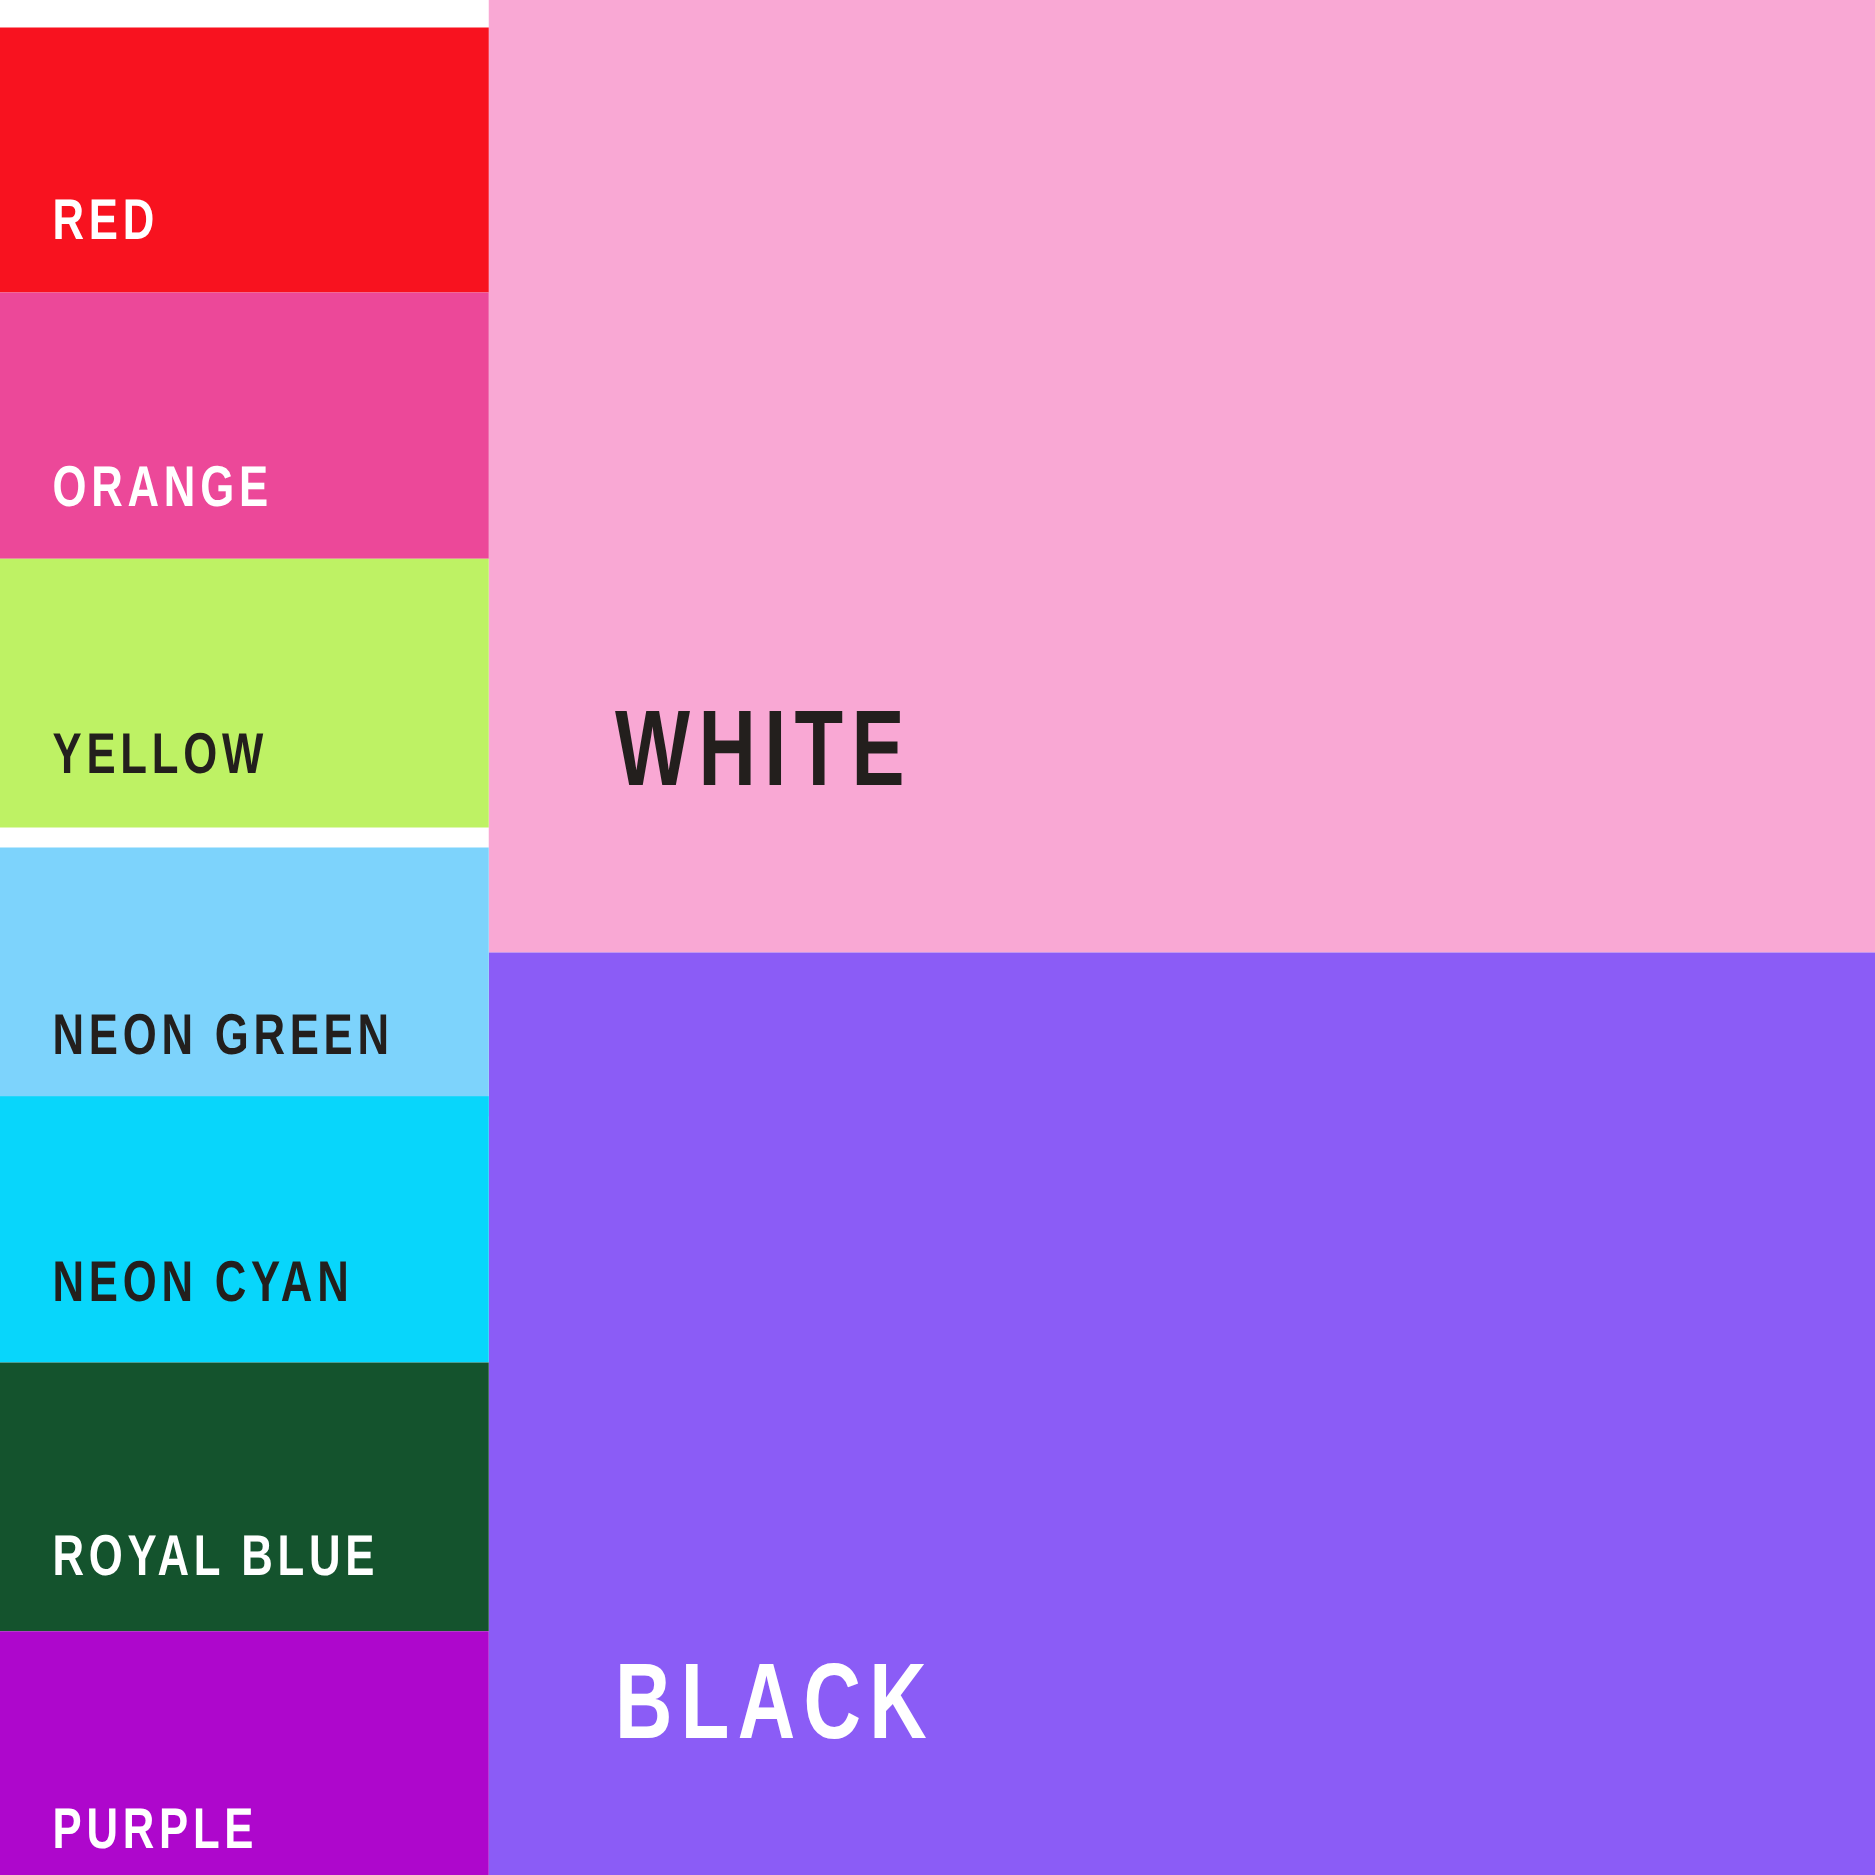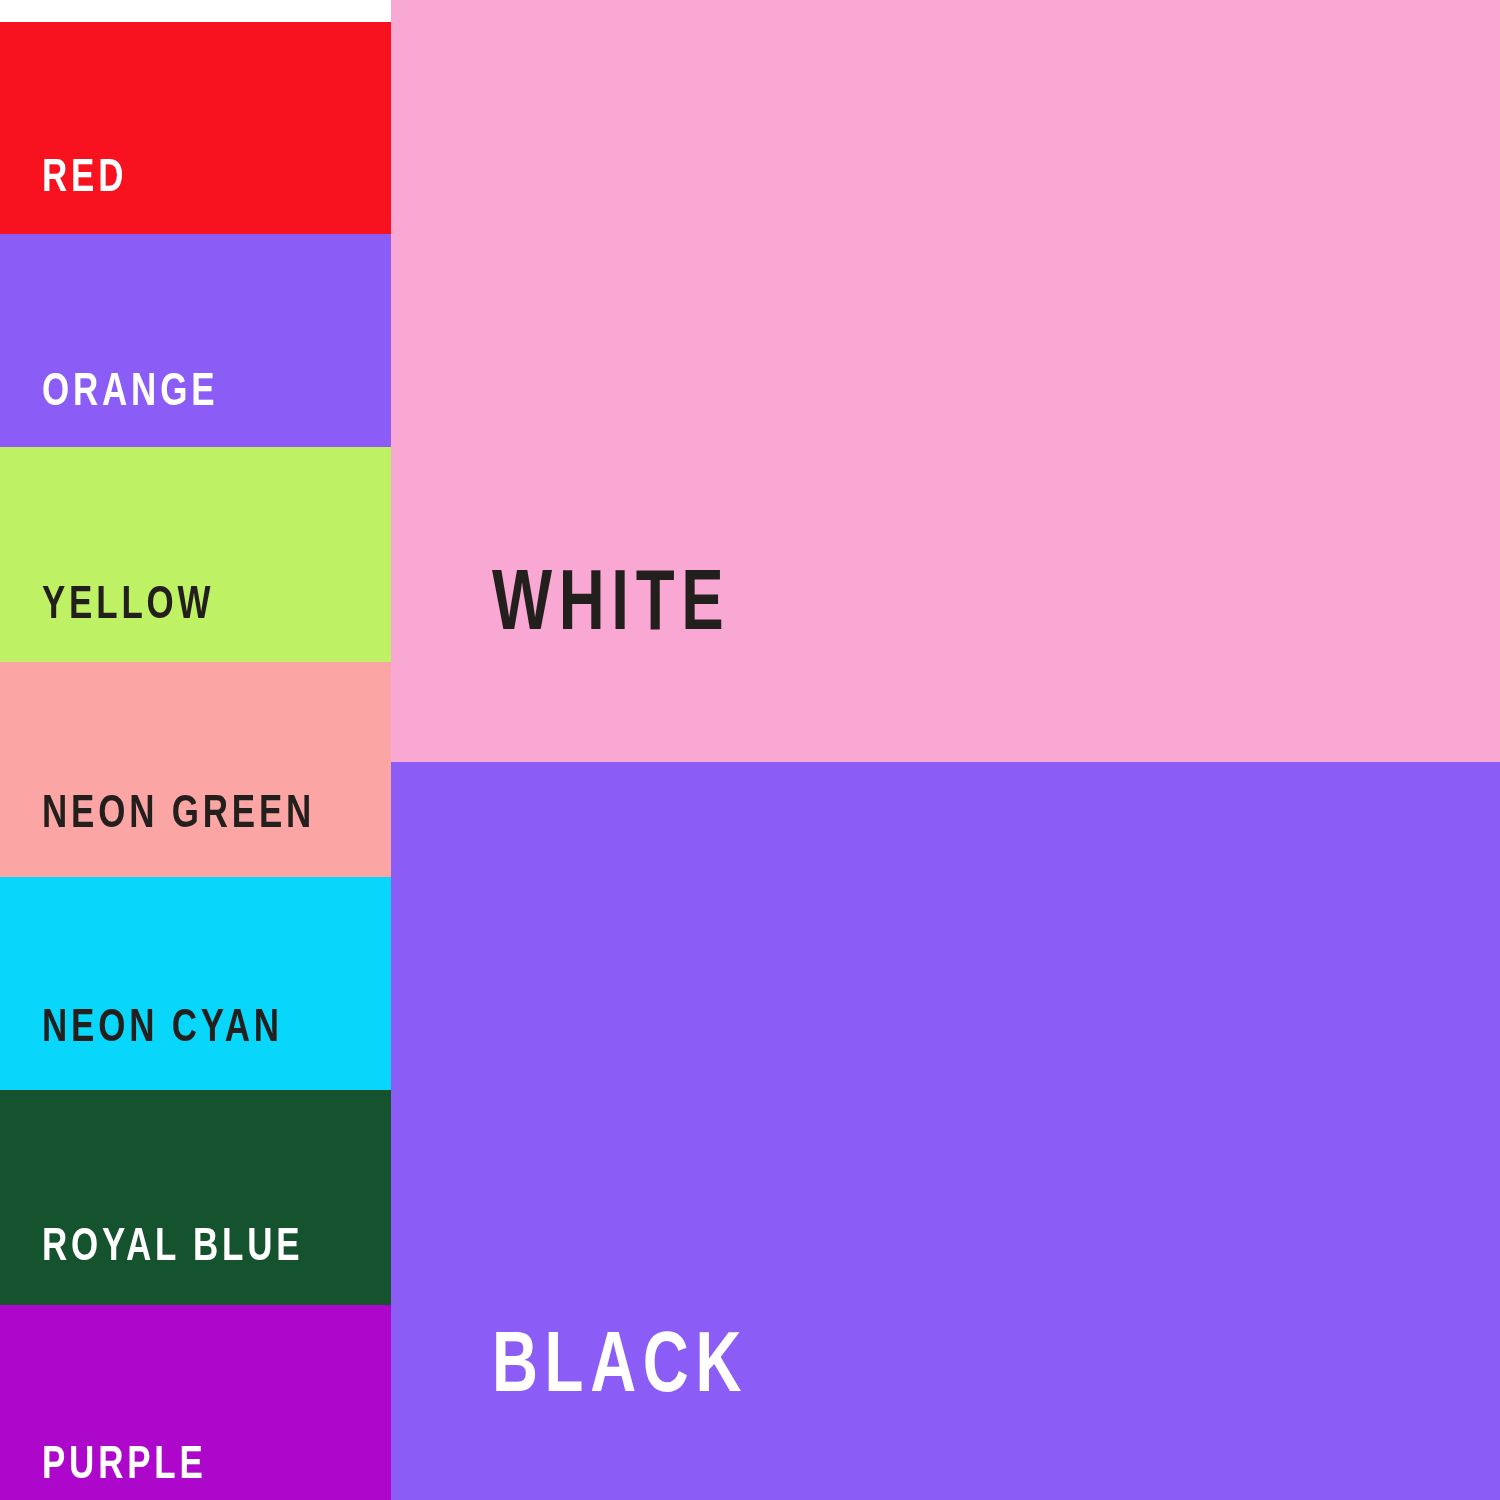--- a/index.html
+++ b/index.html
@@ -105,29 +105,29 @@
   <div id="black-block" class="neutral-block" style="background: #8b5cf6;">
     <span class="neutral-label" style="color: rgb(255, 255, 255);">BLACK</span>
   </div>
 
   <div id="swatch-column">
 
     <div class="swatch" style="top: 0px; height: 212px; background: rgb(248, 18, 31);">
       <span class="swatch-label" style="color: rgb(255, 255, 255); top: 130px;">RED</span>
     </div>
 
-    <div class="swatch" style="top: 212px; height: 213px; background: #8b5cf6;">
+    <div class="swatch" style="top: 212px; height: 213px; background: #ec4899;">
       <span class="swatch-label" style="color: rgb(255, 255, 255); top: 132px;">ORANGE</span>
     </div>
 
     <div class="swatch" style="top: 425px; height: 215px; background: #bef264;">
       <span class="swatch-label" style="color: rgb(35, 31, 29); top: 132px;">YELLOW</span>
     </div>
 
-    <div class="swatch" style="top: 640px; height: 215px; background: #fca5a5; text-align: right;">
+    <div class="swatch" style="top: 656px; height: 215px; background: #7dd3fc; text-align: right;">
       <span class="swatch-label" style="color: rgb(35, 31, 29); top: 126px;">NEON GREEN</span>
     </div>
 
     <div class="swatch" style="top: 855px; height: 213px; background: rgb(8, 214, 251);">
       <span class="swatch-label" style="color: rgb(35, 31, 29); top: 125px;">NEON CYAN</span>
     </div>
 
     <div class="swatch" style="top: 1068px; height: 215px; background: #14532d;">
       <span class="swatch-label" style="color: rgb(255, 255, 255); top: 131px;">ROYAL BLUE</span>
     </div>

